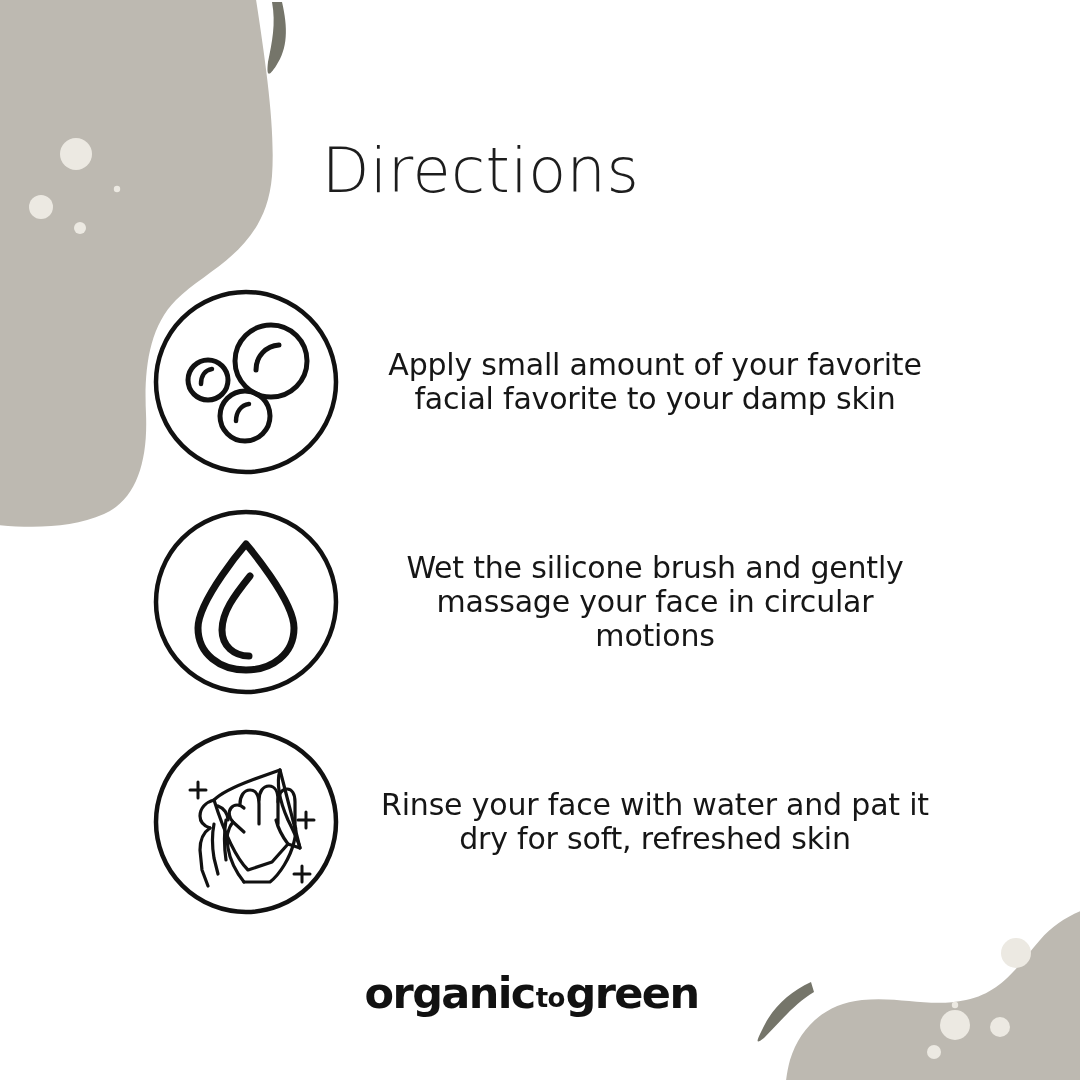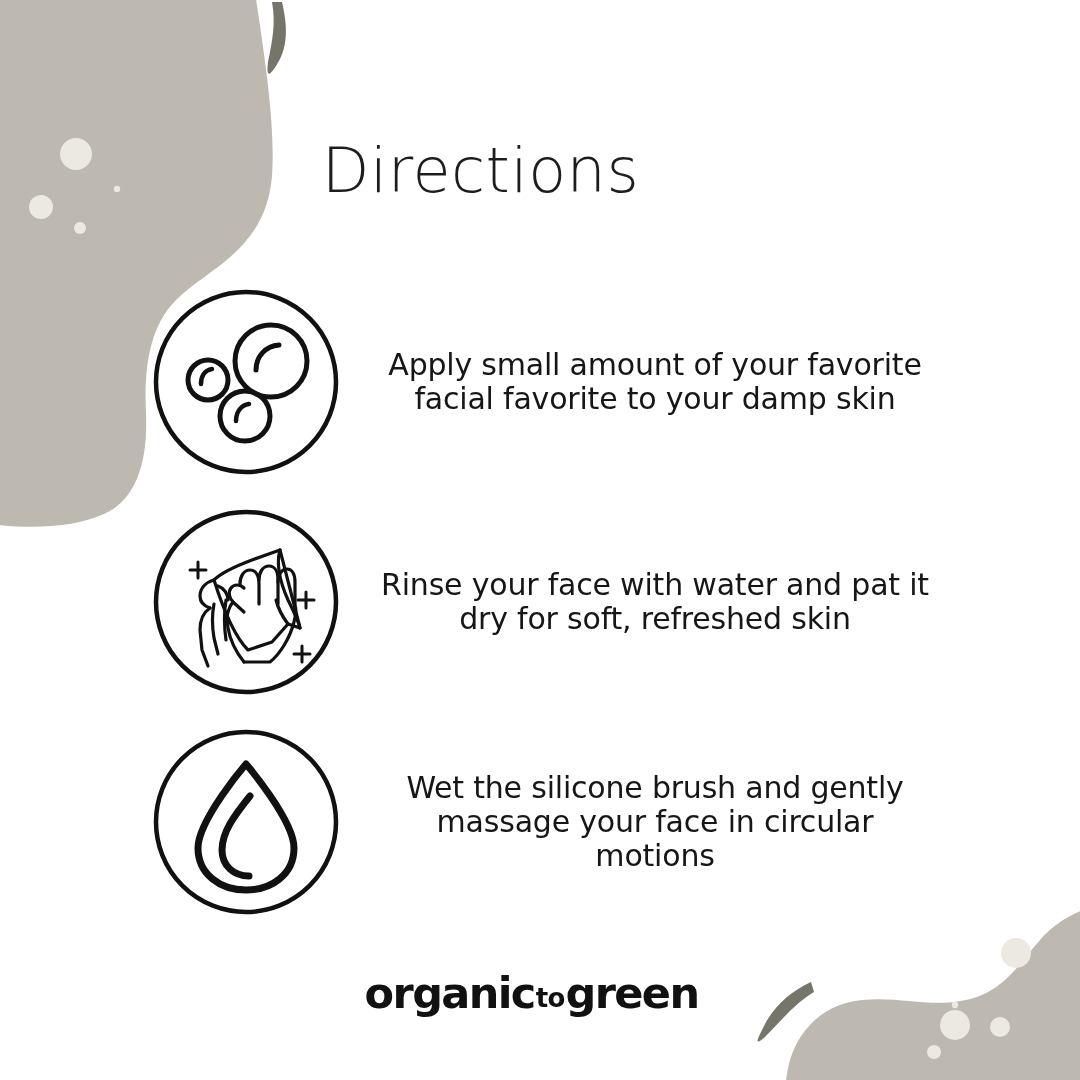--- a/index.html
+++ b/index.html
@@ -171,68 +171,68 @@
       <div class="step-text">
         <span class="line">Apply small amount of your favorite</span>
         <span class="line">facial favorite to your damp skin</span>
       </div>
     </div>
 
     <div class="step">
       <div class="step-icon">
         <svg viewBox="0 0 188 188" xmlns="http://www.w3.org/2000/svg" fill="none" stroke="#111111" stroke-linecap="round" stroke-linejoin="round">
           <circle cx="94" cy="94" r="90" stroke-width="4.5"></circle>
-
-          <path d="M 62,72 C 70,64 84,58 100,52 L 128,42 L 146,112
-                   L 148,120 L 136,116 L 120,134 L 96,142
-                   C 86,132 74,110 62,72 Z" stroke-width="3.2"></path>
-          <path d="M 128,42 C 124,56 128,74 136,92 C 142,104 146,112 148,120" stroke-width="3.2"></path>
-          <path d="M 136,116 C 130,108 126,100 124,92" stroke-width="3.2"></path>
-
-          <path d="M 62,72 C 54,74 48,80 48,88 C 48,94 52,98 58,100" stroke-width="3.2"></path>
-          <path d="M 58,100 C 52,104 48,112 48,122 L 50,142 L 56,158" stroke-width="3.2"></path>
-          <path d="M 62,96 C 60,106 60,118 62,130 L 66,146" stroke-width="3.2"></path>
-          <path d="M 74,92 C 72,104 72,118 74,132" stroke-width="3.2"></path>
-          <path d="M 66,78 C 72,80 76,86 76,92" stroke-width="3.2"></path>
-
-          <path d="M 92,80 C 88,76 82,76 79,80 C 76,84 77,90 81,94 L 92,104" stroke-width="3.2"></path>
-          <path d="M 88,76 C 88,68 92,62 98,62 C 104,62 107,68 107,76 L 107,96" stroke-width="3.2"></path>
-          <path d="M 107,72 C 107,64 111,58 117,58 C 123,58 126,64 126,72 L 126,96" stroke-width="3.2"></path>
-          <path d="M 126,74 C 126,66 130,61 135,61 C 140,61 143,66 143,74 L 143,98" stroke-width="3.2"></path>
-          <path d="M 81,94 C 76,100 74,110 76,120 C 78,132 84,144 92,154" stroke-width="3.2"></path>
-          <path d="M 92,154 L 118,154 C 128,146 138,130 142,114 C 144,106 144,100 143,98" stroke-width="3.2"></path>
-
-          <path d="M 46,54 L 46,70 M 38,62 L 54,62" stroke-width="3"></path>
-          <path d="M 154,84 L 154,100 M 146,92 L 162,92" stroke-width="3"></path>
-          <path d="M 150,138 L 150,154 M 142,146 L 158,146" stroke-width="3"></path>
-        </svg>
-      </div>
-      <div class="step-text">
-        <span class="line">Rinse your face with water and pat it</span>
-        <span class="line">dry for soft, refreshed skin</span>
-      </div>
-    </div>
-
-    <div class="step">
-      <div class="step-icon">
-        <svg viewBox="0 0 188 188" xmlns="http://www.w3.org/2000/svg" fill="none" stroke="#111111" stroke-linecap="round" stroke-linejoin="round">
-          <circle cx="94" cy="94" r="90" stroke-width="4.5"></circle>
           <path d="M 94,36 C 94,36 142,92 142,120
                    C 142,146 120,162 94,162
                    C 68,162 46,146 46,120
                    C 46,92 94,36 94,36 Z" stroke-width="7"></path>
           <path d="M 98,68 C 82,88 70,104 70,122
                    C 70,138 82,148 97,148" stroke-width="7"></path>
         </svg>
       </div>
       <div class="step-text">
         <span class="line">Wet the silicone brush and gently</span>
         <span class="line">massage your face in circular</span>
         <span class="line">motions</span>
       </div>
     </div>
+
+    <div class="step">
+      <div class="step-icon">
+        <svg viewBox="0 0 188 188" xmlns="http://www.w3.org/2000/svg" fill="none" stroke="#111111" stroke-linecap="round" stroke-linejoin="round">
+          <circle cx="94" cy="94" r="90" stroke-width="4.5"></circle>
+
+          <path d="M 62,72 C 70,64 84,58 100,52 L 128,42 L 146,112
+                   L 148,120 L 136,116 L 120,134 L 96,142
+                   C 86,132 74,110 62,72 Z" stroke-width="3.2"></path>
+          <path d="M 128,42 C 124,56 128,74 136,92 C 142,104 146,112 148,120" stroke-width="3.2"></path>
+          <path d="M 136,116 C 130,108 126,100 124,92" stroke-width="3.2"></path>
+
+          <path d="M 62,72 C 54,74 48,80 48,88 C 48,94 52,98 58,100" stroke-width="3.2"></path>
+          <path d="M 58,100 C 52,104 48,112 48,122 L 50,142 L 56,158" stroke-width="3.2"></path>
+          <path d="M 62,96 C 60,106 60,118 62,130 L 66,146" stroke-width="3.2"></path>
+          <path d="M 74,92 C 72,104 72,118 74,132" stroke-width="3.2"></path>
+          <path d="M 66,78 C 72,80 76,86 76,92" stroke-width="3.2"></path>
+
+          <path d="M 92,80 C 88,76 82,76 79,80 C 76,84 77,90 81,94 L 92,104" stroke-width="3.2"></path>
+          <path d="M 88,76 C 88,68 92,62 98,62 C 104,62 107,68 107,76 L 107,96" stroke-width="3.2"></path>
+          <path d="M 107,72 C 107,64 111,58 117,58 C 123,58 126,64 126,72 L 126,96" stroke-width="3.2"></path>
+          <path d="M 126,74 C 126,66 130,61 135,61 C 140,61 143,66 143,74 L 143,98" stroke-width="3.2"></path>
+          <path d="M 81,94 C 76,100 74,110 76,120 C 78,132 84,144 92,154" stroke-width="3.2"></path>
+          <path d="M 92,154 L 118,154 C 128,146 138,130 142,114 C 144,106 144,100 143,98" stroke-width="3.2"></path>
+
+          <path d="M 46,54 L 46,70 M 38,62 L 54,62" stroke-width="3"></path>
+          <path d="M 154,84 L 154,100 M 146,92 L 162,92" stroke-width="3"></path>
+          <path d="M 150,138 L 150,154 M 142,146 L 158,146" stroke-width="3"></path>
+        </svg>
+      </div>
+      <div class="step-text">
+        <span class="line">Rinse your face with water and pat it</span>
+        <span class="line">dry for soft, refreshed skin</span>
+      </div>
+    </div>
   </div>
 
   <div class="logo">
     <span class="logo-word">organic</span><span class="logo-mid">to</span><span class="logo-word">green</span>
   </div>
 
 </div>
 
 </body></html>

